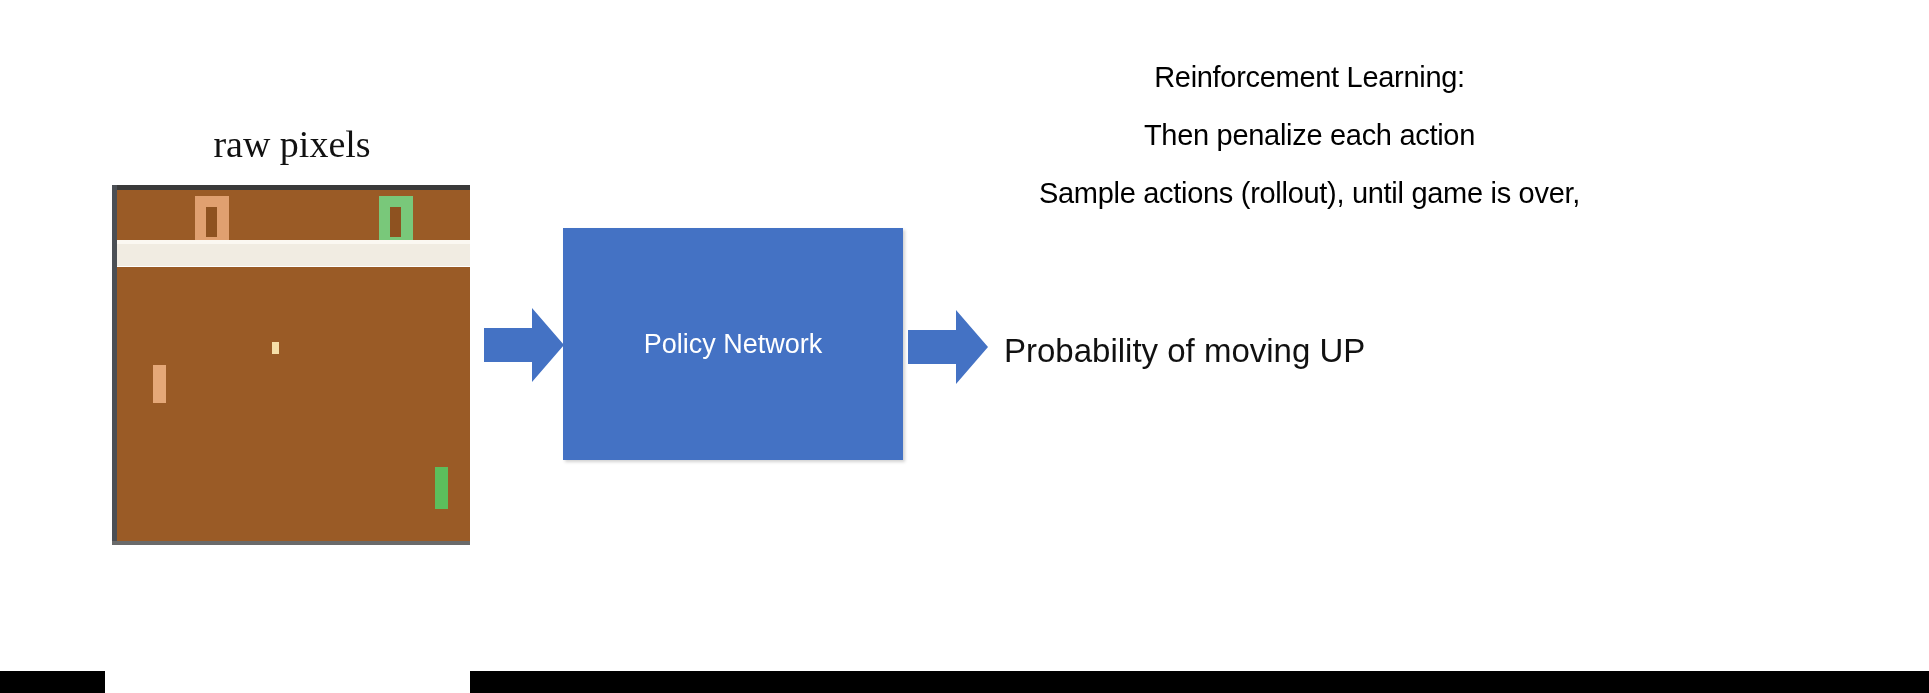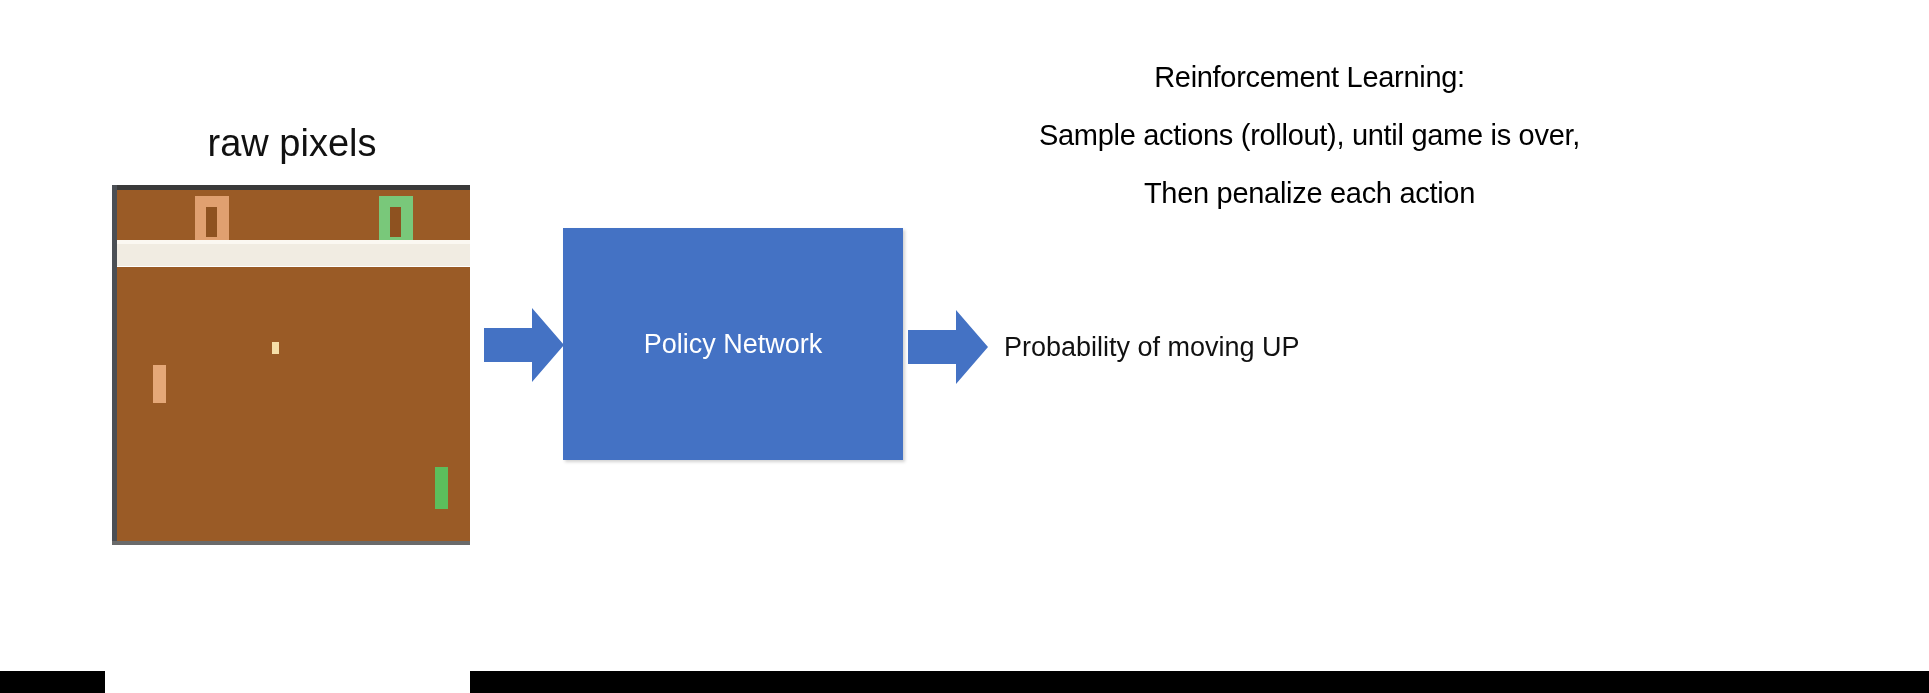--- a/index.html
+++ b/index.html
@@ -26,21 +26,21 @@
   }
   .headline .ln{display:block;}
 
   
   .raw-caption{
     position:absolute;
     left:112px; top:122px; width:360px;
     text-align:center;
     font-size:38px;
     color:#111111;
-    font-family:Liberation Sans, sans-serif;
+    font-family:Liberation Serif, serif;
   }
 
   
   .pong-wrap{
     position:absolute;
     left:112px; top:185px;
     width:358px; height:360px;
   }
   .pong-border-top{
     position:absolute;left:0;top:0;width:358px;height:5px;
@@ -108,21 +108,21 @@
     color:#ffffff;
     font-size:27px;
     font-family:"Liberation Sans", sans-serif;
   }
   .arrow-svg{display:block;}
 
   
   .out-label{
     position:absolute;
     left:1004px; top:332px;
-    font-size:27px;
+    font-size:33px;
     color:#111111;
     white-space:nowrap;
     font-family:"Liberation Sans", sans-serif;
   }
 
   
   .bar-left{
     position:absolute;left:0;bottom:0;width:105px;height:22px;background:#000000;
   }
   .bar-right{
@@ -132,22 +132,22 @@
     position:absolute;left:105px;bottom:0;width:365px;height:22px;background:#ffffff;
   }
 </style>
 </head>
 <body>
 
 <div class="stage">
 
   <div class="headline">
     <span class="ln">Reinforcement Learning:</span>
+    <span class="ln">Then penalize each action</span>
     <span class="ln">Sample actions (rollout), until game is over,</span>
-    <span class="ln">Then penalize each action</span>
   </div>
 
   <div class="raw-caption">raw pixels</div>
 
   <div class="pong-wrap">
     <div class="pong-border-top"></div>
     <div class="pong-border-left"></div>
 
     <div class="pong-board" style="background: rgb(154, 91, 38);">
 

